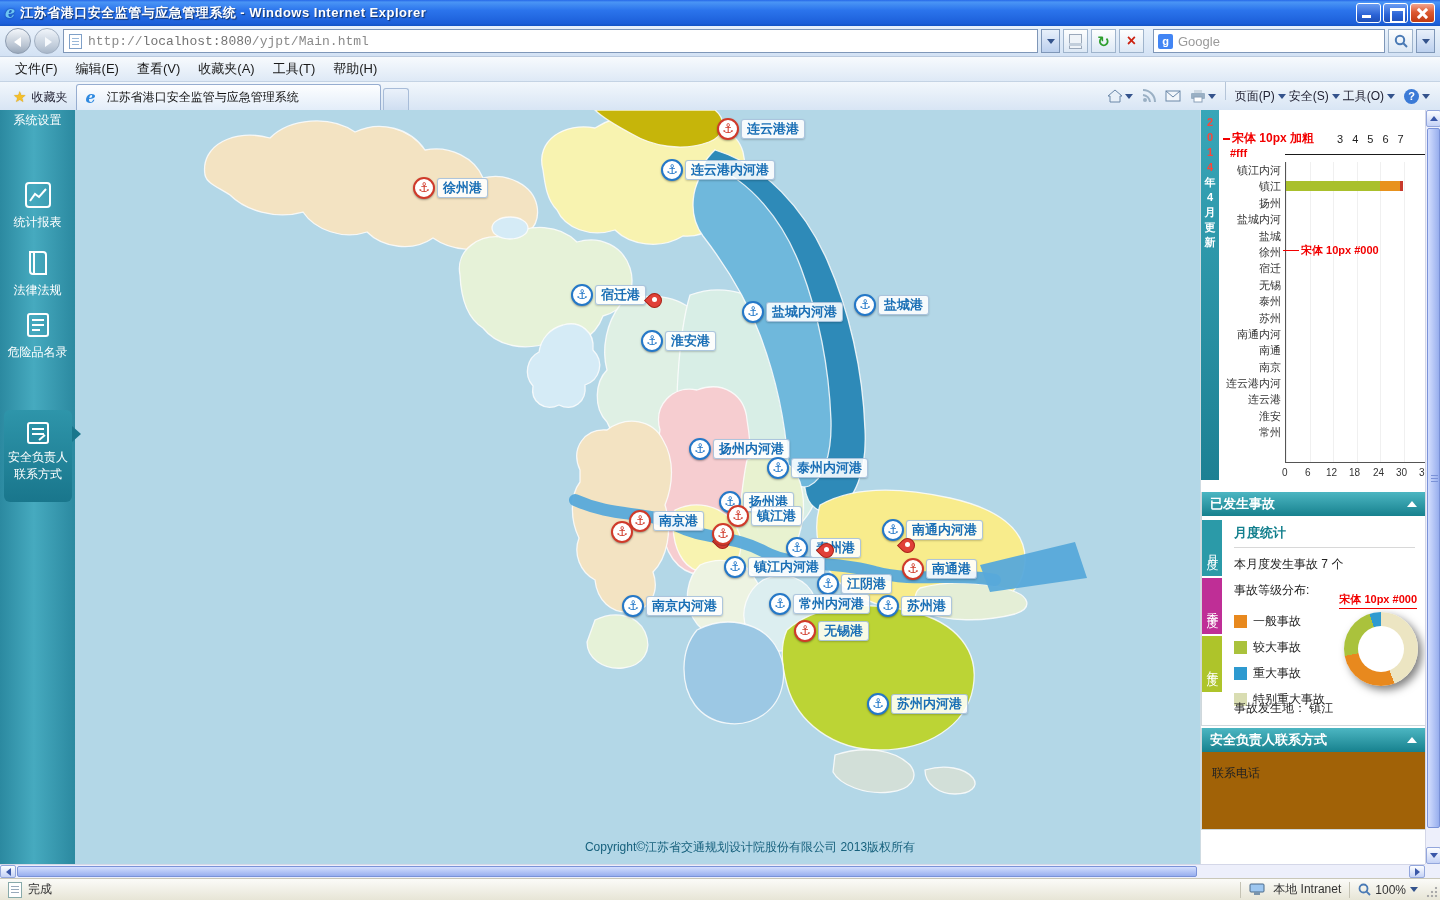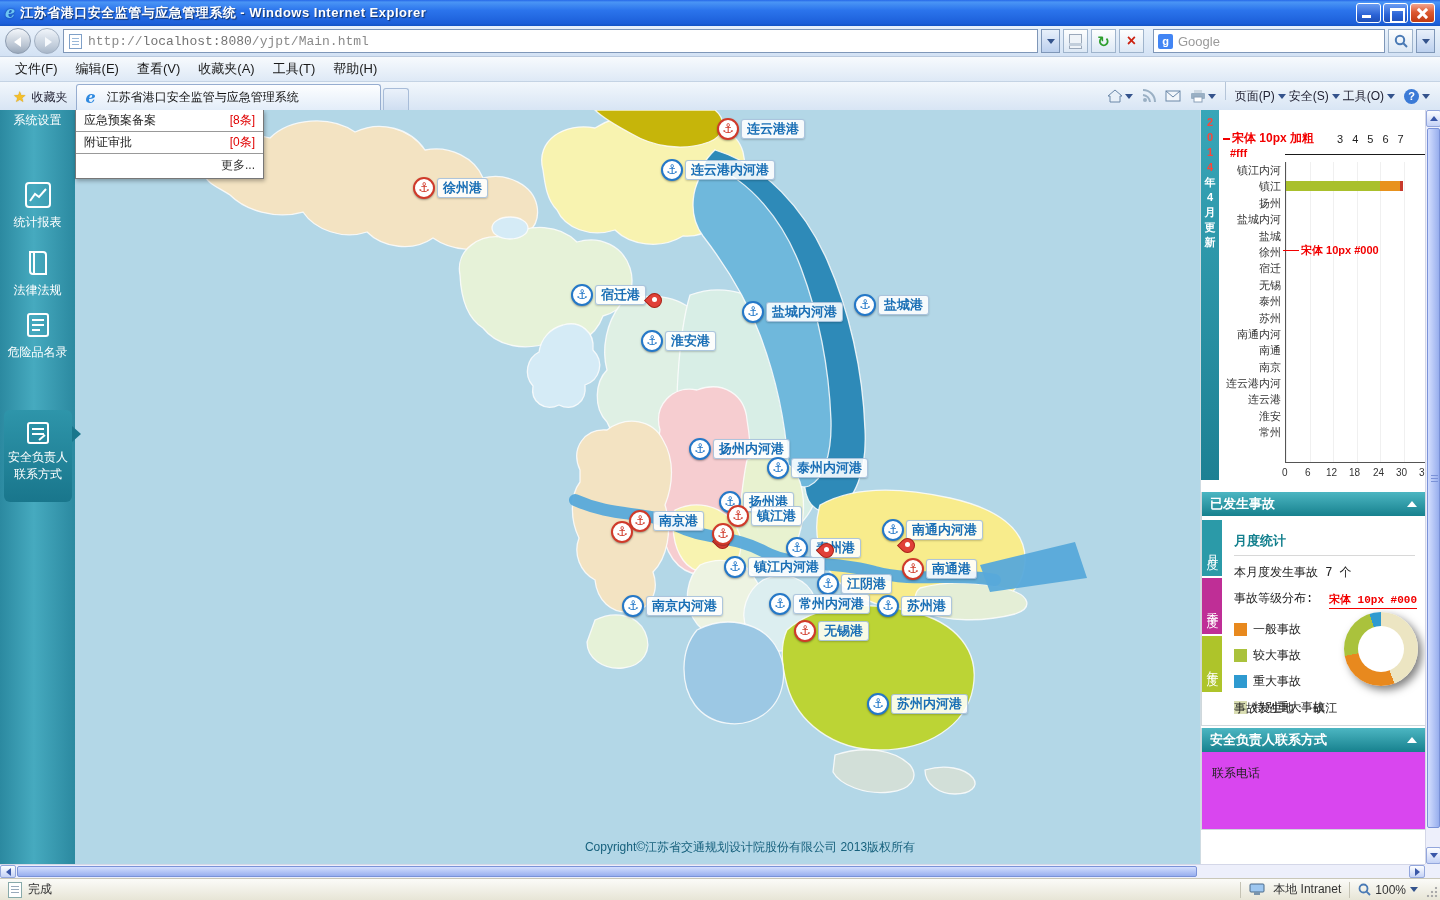--- a/index.html
+++ b/index.html
@@ -165,34 +165,34 @@
   .panel-header{height:24px;background:linear-gradient(#4cb6c2,#17818e);color:#fff;font-size:13px;
     font-weight:bold;display:flex;align-items:center;padding:0 8px;}
   .collapse{margin-left:auto;width:0;height:0;border-left:5px solid transparent;border-right:5px solid transparent;
     border-bottom:6px solid #fff;cursor:pointer;}
   .acc-panel{position:absolute;left:0;top:382px;width:225px;height:234px;background:#fff;
     border:1px solid #cfd8dc;border-top:none;}
   .acc-tabs{position:absolute;left:0;top:28px;width:20px;}
   .acc-tab{width:20px;height:56px;margin-bottom:2px;color:#fff;font-size:12px;cursor:pointer;
     display:flex;align-items:center;justify-content:center;
     writing-mode:vertical-rl;text-orientation:upright;letter-spacing:3px;}
-  .acc-content{position:absolute;left:22px;top:24px;right:0;bottom:0;padding:16px 10px 6px;font-family:Liberation Mono, monospace;}
+  .acc-content{position:absolute;left:22px;top:24px;right:0;bottom:0;padding:8px 10px 6px;}
   .section-title{color:#14808e;font-weight:bold;font-size:13px;padding-bottom:5px;
     border-bottom:1px solid #d8d8d8;margin-bottom:8px;}
   .summary,.dist-label{font-size:12px;color:#222;margin-bottom:9px;}
   .legend-row{display:flex;align-items:center;gap:6px;font-size:12px;color:#222;height:26px;}
   .legend-swatch{width:13px;height:13px;flex:0 0 auto;}
   .acc-ann{position:absolute;right:8px;top:76px;font-size:11px;border-bottom:1px solid #f20000;padding-bottom:1px;}
   .donut{position:absolute;right:7px;top:96px;width:74px;height:74px;border-radius:50%;
     box-shadow:4px 4px 8px rgba(0,0,0,.5);}
   .donut::after{content:"";position:absolute;left:14px;top:14px;right:14px;bottom:14px;background:#fff;border-radius:50%;}
   .location{position:absolute;left:10px;bottom:8px;font-size:12px;color:#222;}
 
   
-  .contact-panel{position:absolute;left:0;top:618px;width:225px;height:102px;background:#d946ef;
+  .contact-panel{position:absolute;left:0;top:618px;width:225px;height:102px;background:#a16207;
     border:1px solid #cfd8dc;border-top:none;font-family:Liberation Serif, serif;}
   .contact-field{font-size:12px;color:#222;padding:13px 10px 0;cursor:default;}
 
   
   .v-scroll{position:absolute;right:0;top:110px;width:15px;height:754px;background:#edeffb;border-left:1px solid #d4d7e8;}
   .scroll-btn{position:absolute;left:0;width:15px;height:17px;background:linear-gradient(#fdfeff,#c5d2f6);
     border:1px solid #93a6dc;border-radius:2px;display:flex;align-items:center;justify-content:center;cursor:pointer;}
   .tri-up-s{border-left:4px solid transparent;border-right:4px solid transparent;border-bottom:5px solid #3a57a8;}
   .tri-down-s{border-left:4px solid transparent;border-right:4px solid transparent;border-top:5px solid #3a57a8;}
   .v-thumb{position:absolute;left:1px;top:18px;width:13px;height:700px;
@@ -526,35 +526,20 @@
 
       <div class="pins-layer">
 
       <span class="lone-anchor" style="left: 547px; top: 422px;">⚓</span>
           <span class="lone-anchor" style="left: 648px; top: 424px;">⚓</span>
         </div>
 
       <div class="map-footer">Copyright©江苏省交通规划设计院股份有限公司 2013版权所有</div>
     </div>
 
-    <div class="quick">
-      <div>
-
-          <div class="quick-row">
-            <span>应急预案备案</span>
-            <span class="quick-count">[8条]</span>
-          </div>
-
-          <div class="quick-row">
-            <span>附证审批</span>
-            <span class="quick-count">[0条]</span>
-          </div>
-        </div>
-      <div class="quick-more">更多...</div>
-    </div>
 
     <div class="sidebar">
       <div class="sb-partial">系统设置</div>
       <div class="sb-item sb-i1">
         <svg width="26" height="26">
             <rect x="1" y="1" width="24" height="24" rx="3" fill="none" stroke="#fff" stroke-width="2"></rect>
             <polyline points="5,19 10,12 14,15 21,7" fill="none" stroke="#fff" stroke-width="2"></polyline>
           </svg>
         <div>统计报表</div>
       </div>

